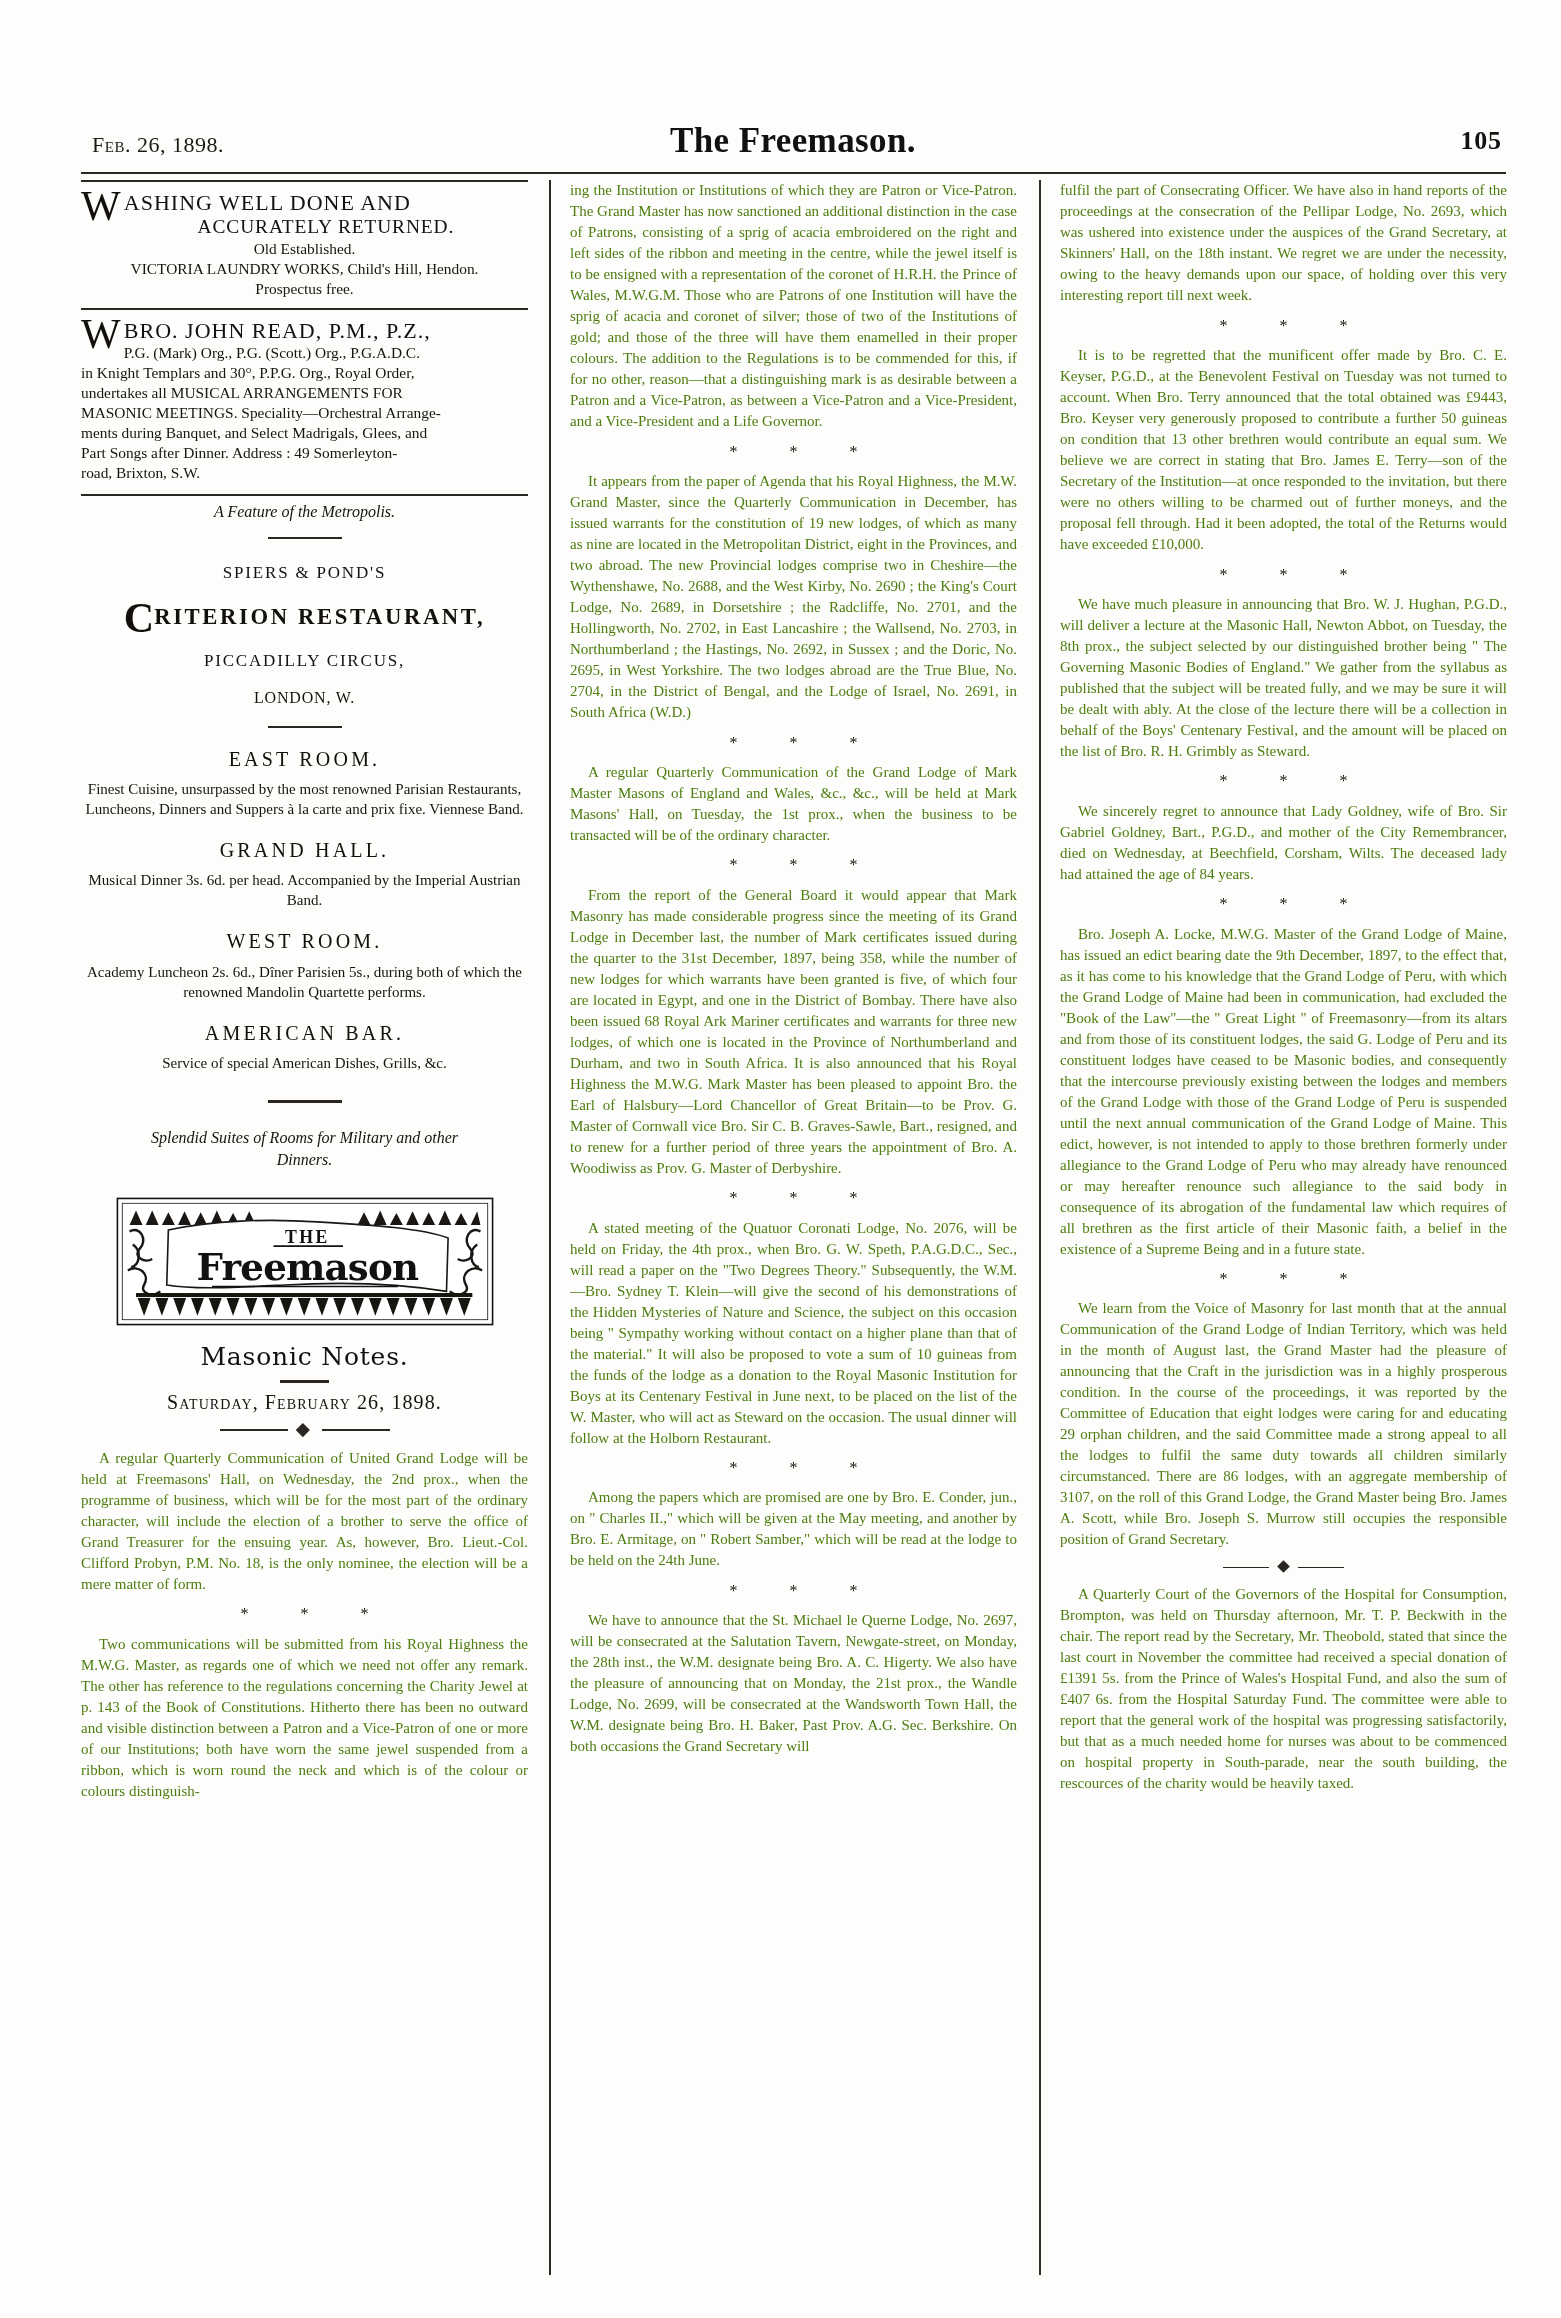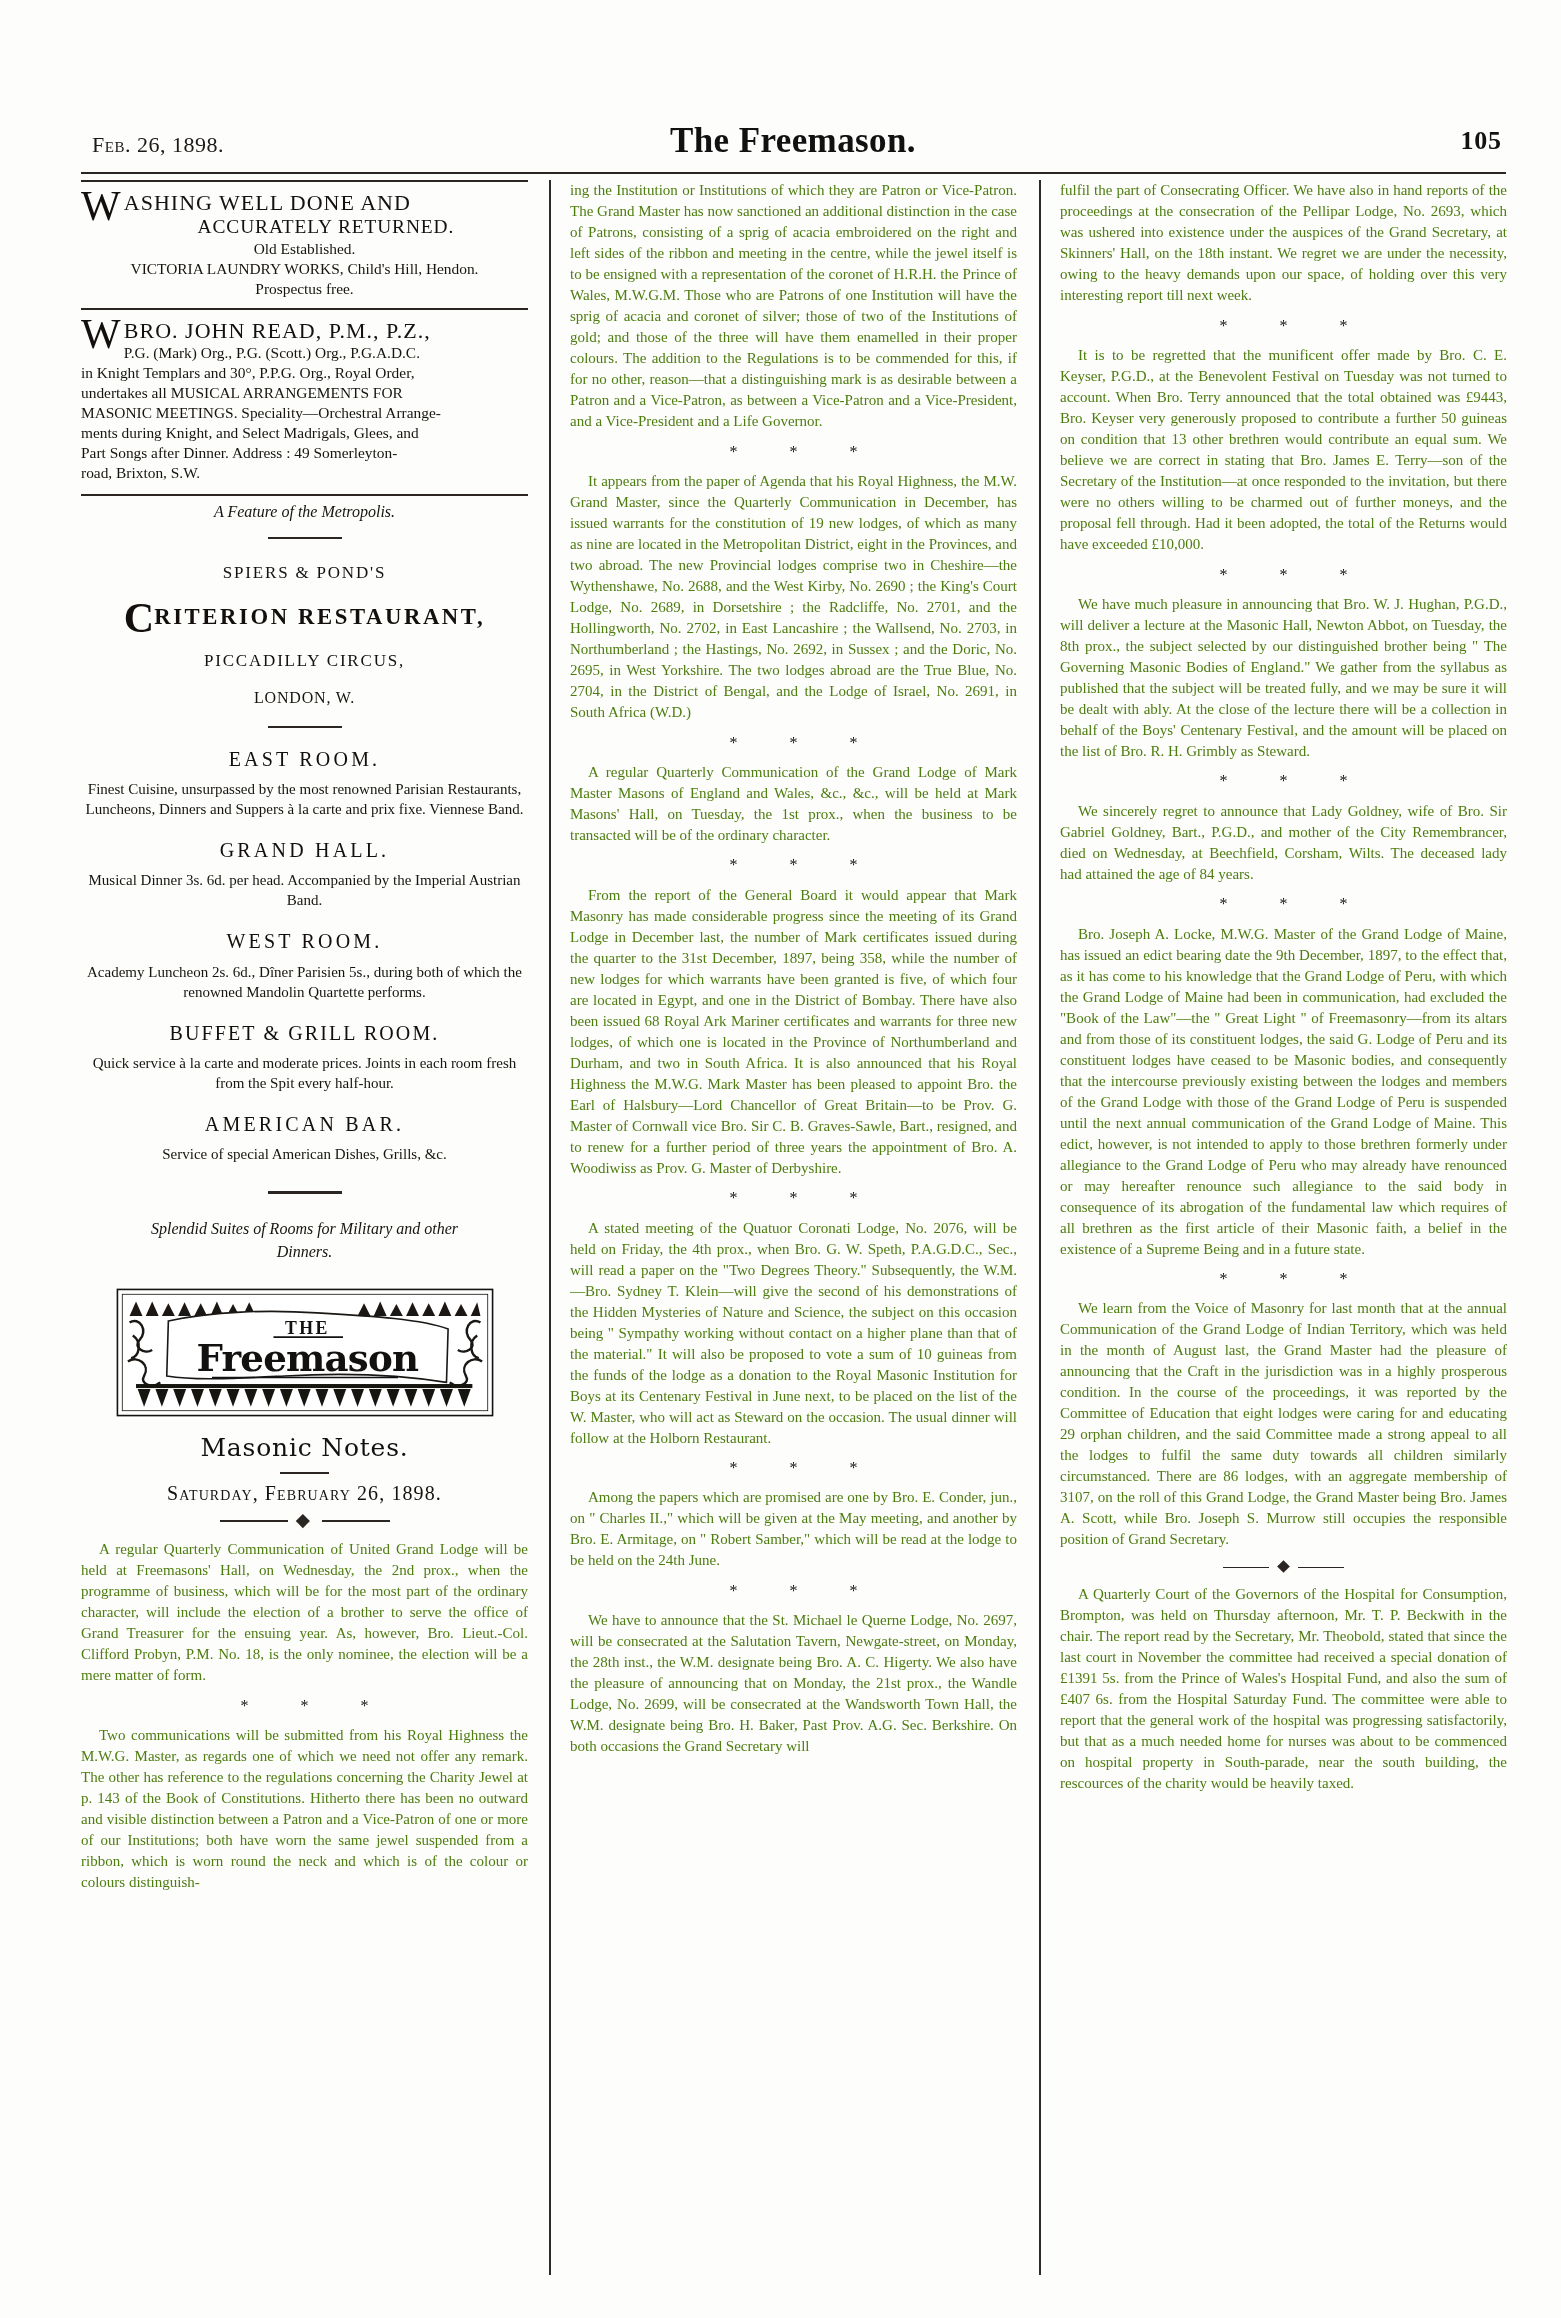--- a/index.html
+++ b/index.html
@@ -336,21 +336,21 @@
       <div class="ad" style="margin-top:9.7px;">
         <div class="ad-rule"></div>
         <div class="dropcap-head">
           <span class="dropcap">W</span>
           <div class="ad-head-main">BRO. JOHN READ, P.M., P.Z.,</div>
           <div class="ad-line-l" style="padding-left:3.2px;">P.G. (Mark) Org., P.G. (Scott.) Org., P.G.A.D.C.</div>
         </div>
         <div class="ad-line-l">in Knight Templars and 30°, P.P.G. Org., Royal Order,</div>
         <div class="ad-line-l">undertakes all MUSICAL ARRANGEMENTS FOR</div>
         <div class="ad-line-l">MASONIC MEETINGS. Speciality—Orchestral Arrange-</div>
-        <div class="ad-line-l">ments during Knight, and Select Madrigals, Glees, and</div>
+        <div class="ad-line-l">ments during Banquet, and Select Madrigals, Glees, and</div>
         <div class="ad-line-l">Part Songs after Dinner.   Address : 49 Somerleyton-</div>
         <div class="ad-line-l">road, Brixton, S.W.</div>
       </div>
 
       <div class="ad" style="margin-top:11.3px;">
         <div class="ad-rule"></div>
         <div class="ad-italic-c">A Feature of the Metropolis.</div>
         <div class="short-rule"></div>
 
         <div class="ad-title-c" style="margin-top:22.7px;">SPIERS &amp; POND'S</div>
@@ -372,24 +372,20 @@
         <div style="margin-top:18px;">
           <div class="ad-section-c">GRAND  HALL.</div>
           <div class="ad-desc">Musical Dinner 3s. 6d. per head.   Accompanied by the Imperial Austrian Band.</div>
         </div>
 
         <div style="margin-top:18px;">
           <div class="ad-section-c">WEST  ROOM.</div>
           <div class="ad-desc">Academy Luncheon 2s. 6d., Dîner Parisien 5s., during both of which the renowned Mandolin Quartette performs.</div>
         </div>
 
-        <div style="margin-top:18px;">
-          <div class="ad-section-c" style="letter-spacing:2.1px;">BUFFET  &amp;  GRILL  ROOM.</div>
-          <div class="ad-desc">Quick service à la carte and moderate prices.   Joints in each room fresh from the Spit every half-hour.</div>
-        </div>
 
         <div style="margin-top:18px;">
           <div class="ad-section-c">AMERICAN  BAR.</div>
           <div class="ad-desc">Service of special American Dishes, Grills, &amp;c.</div>
         </div>
 
         <div class="short-rule tall" style="margin-top:27.5px;margin-bottom:24px;"></div>
 
         <div class="ad-italic-c">Splendid Suites of Rooms for Military and other</div>
         <div class="ad-italic-c">Dinners.</div>

